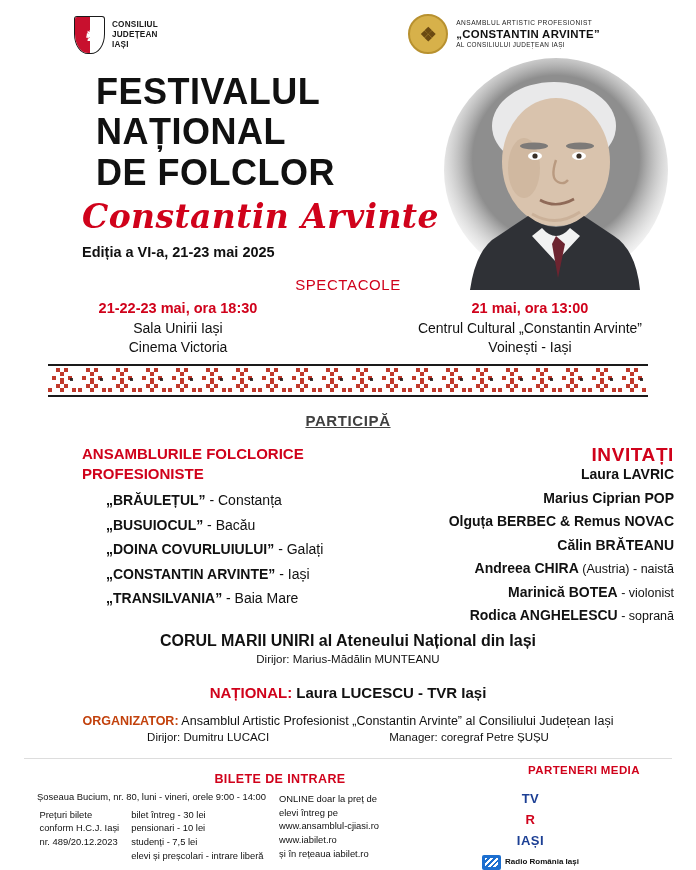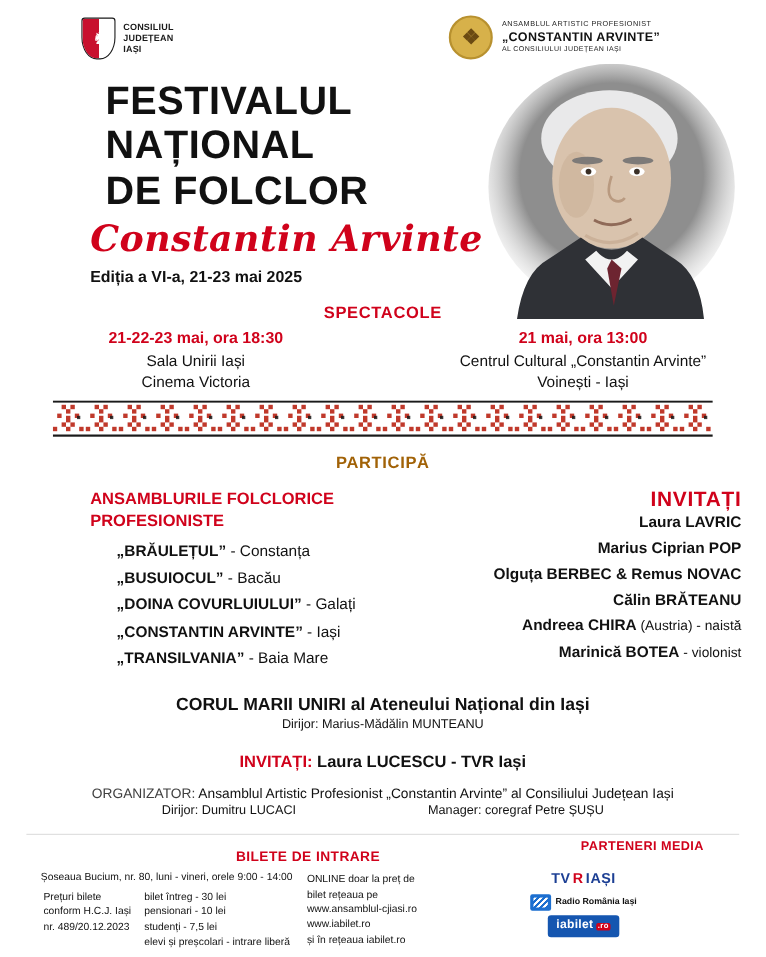--- a/index.html
+++ b/index.html
@@ -72,38 +72,38 @@
     margin-top: 4px; letter-spacing:.4px;
   }
   .edition {
     margin-top: 8px; font-size: 14.5px; font-weight:bold; color:#111;
   }
 
   
   .spectacole {
     position:absolute; left:0; right:0; top: 276px;
     text-align:center; color:#d0021b;
-    font-size: 15px; font-weight:bold; letter-spacing:.6px;
+    font-size: 15px; font-weight:normal; letter-spacing:.6px;
   }
   .shows { position:absolute; left:0; right:0; top: 300px; }
   .show {
     position:absolute; text-align:center; width: 300px;
   }
   .show.left { left: 28px; }
   .show.right { right: 16px; }
   .show .when { color:#d0021b; font-weight:bold; font-size: 14.5px; }
   .show .venue { font-size: 14px; font-weight:normal; color:#111; line-height:1.35; margin-top:3px; }
 
   
   .band { position:absolute; left: 48px; right: 48px; top: 364px; height: 34px; }
 
   
   .participa {
     position:absolute; left:0; right:0; top: 412px; text-align:center;
-    color:#a16207; font-weight:bold; font-size: 15px; letter-spacing:.6px;
+    color:#404040; font-weight:bold; font-size: 15px; letter-spacing:.6px;text-decoration:underline;
   }
 
   
   .ens-head {
     position:absolute; left: 82px; top: 444px; width: 280px;
     color:#d0021b; font-weight:bold; font-size: 15px; line-height: 1.35;
   }
   .ens-list { position:absolute; left: 82px; top: 492px; width: 300px; }
   .ens-list li { list-style:none; font-size: 14px; margin-bottom: 8.5px; color:#111;margin-left:24px; }
   .ens-list li b { font-weight:bold; }
@@ -122,21 +122,21 @@
   .choir { position:absolute; left:0; right:0; top: 632px; text-align:center; }
   .choir .main { font-size: 16px; font-weight:bold; color:#111; }
   .choir .sub { font-size: 11.5px; color:#111; margin-top: 3px; }
 
   .prezinta { position:absolute; left:0; right:0; top: 684px; text-align:center; font-size:15px; }
   .prezinta .k { color:#d0021b; font-weight:bold; }
   .prezinta .v { font-weight:bold; color:#111; }
 
   .org { position:absolute; left:0; right:0; top: 714px; text-align:center; }
   .org .line1 { font-size: 12.5px; color:#111; }
-  .org .line1 .k { color:#404040; font-weight:normal; }
+  .org .line1 .k { color:#c2410c; font-weight:bold; }
   .org .line2 { margin-top: 3px; font-size: 11.5px; color:#111; display:flex; justify-content:center; gap: 120px; }
 
   
   .footer-sep { position:absolute; left: 24px; right: 24px; top: 758px; height: 1px; background:#ddd; }
   .bilete-head {
     position:absolute; left: 150px; top: 772px; width: 260px; text-align:center;
     color:#d0021b; font-weight:bold; font-size: 12.5px; letter-spacing:.4px;
   }
   .partners-head {
     position:absolute; right: 22px; top: 764px; width: 180px; text-align:center;
@@ -146,21 +146,21 @@
   .fc { font-size: 9.4px; line-height: 1.45; color:#111; }
   .fc1 { width: 255px; text-align:center; }
   .fc1 .addr { margin-bottom: 4px; }
   .fc1 .split { display:flex; justify-content:center; gap: 12px; text-align:left; }
   .fc2 { width: 110px; text-align:left; padding-top: 2px; }
   .fc3 { flex:1; text-align:center; padding-top: 0px; }
 
   .media-logos { display:flex; flex-direction:column; align-items:center; gap: 4px; }
   .tvr {
     font-weight:bold; font-size: 13px; color:#1c3f94; letter-spacing:.5px;
-    display:flex; align-items:center; gap:2px;
+    display:flex; align-items:center; gap:2px;flex-direction:column;
   }
   .tvr .r { color:#d0021b; }
   .rrlogo {
     display:flex; align-items:center; gap:4px;
     font-size: 8px; line-height:1.1; color:#111; font-weight:bold;
   }
   .rrmark { width: 19px; height: 15px; background:#1c6fd0; border-radius:2px; position:relative; }
   .rrmark:after{ content:""; position:absolute; left:3px; top:3px; width:13px; height:9px;
     background: repeating-linear-gradient(135deg,#fff 0 2px,#1c6fd0 2px 4px); }
   .iabilet {
@@ -366,29 +366,32 @@
     </li>
     <li>
       <span>Călin BRĂTEANU</span><span class="note"></span>
     </li>
     <li>
       <span>Andreea CHIRA</span><span class="note"> (Austria) - naistă</span>
     </li>
     <li>
       <span>Marinică BOTEA</span><span class="note"> - violonist</span>
     </li>
+    <li>
+      <span>Rodica ANGHELESCU</span><span class="note"> - soprană</span>
+    </li>
   </ul>
 
   <div class="choir">
     <div class="main">CORUL MARII UNIRI al Ateneului Național din Iași</div>
     <div class="sub">Dirijor: Marius-Mădălin MUNTEANU</div>
   </div>
 
   <div class="prezinta">
-    <span class="k">INVITAȚI:</span>
+    <span class="k">NAȚIONAL:</span>
     <span class="v">Laura LUCESCU - TVR Iași</span>
   </div>
 
   <div class="org">
     <div class="line1">
       <span class="k">ORGANIZATOR:</span>
       <span>Ansamblul Artistic Profesionist „Constantin Arvinte” al Consiliului Județean Iași</span>
     </div>
     <div class="line2">
       <span>Dirijor: Dumitru LUCACI</span>
@@ -413,21 +416,21 @@
           <div>bilet întreg - 30 lei</div>
           <div>pensionari - 10 lei</div>
           <div>studenți - 7,5 lei</div>
           <div>elevi și preșcolari - intrare liberă</div>
         </div>
       </div>
     </div>
 
     <div class="fc fc2">
       <div>ONLINE doar la preț de</div>
-      <div>bilet rețeaua pe</div>
+      <div>elevi întreg pe</div>
       <div>www.ansamblul-cjiasi.ro</div>
       <div>www.iabilet.ro</div>
       <div>și în rețeaua iabilet.ro</div>
     </div>
 
     <div class="fc fc3">
       <div class="media-logos">
         <div class="tvr">
           <span>TV</span>
             <span class="r">R</span>

